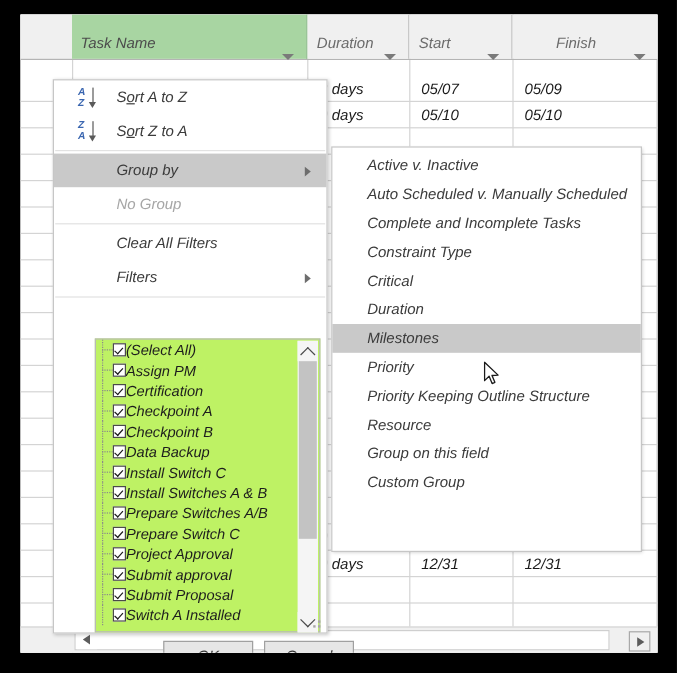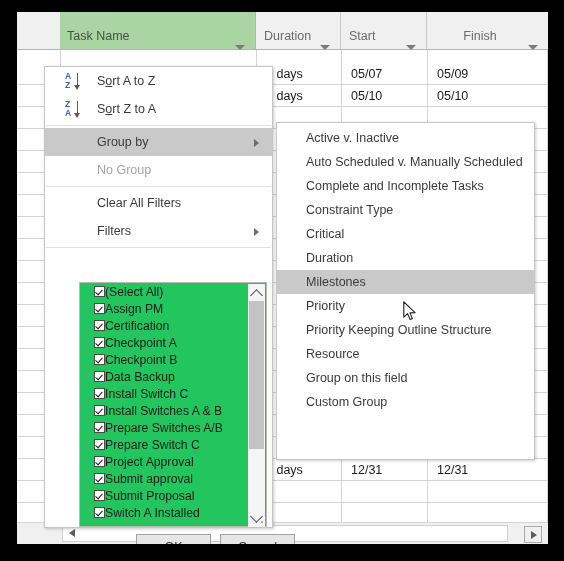--- a/index.html
+++ b/index.html
@@ -8,20 +8,21 @@
     width: 564px; height: 561px;
     background: #000000;
     font-family: "Liberation Sans", sans-serif;
     overflow: hidden;
   }
 
   #root {
     position: relative;
     width: 504px; height: 561px;
     background: #000000;
+    font-style: italic;
   }
 
   
   .window {
     position: absolute;
     left: 17px; top: 12px;
     width: 531px; height: 532px;
     background: #ffffff;
     overflow: hidden;
   }
@@ -229,21 +230,21 @@
     border-left: 3.5px solid transparent;
     border-right: 3.5px solid transparent;
     border-top: 5px solid #5a5a5a;
   }
 
   
   .listbox {
     position: absolute;
     left: 34px; top: 215px;
     width: 188px; height: 245px;
-    background: #22c55e;
+    background: #bef264;
     border: 1px solid #b9b9b9;
   }
   .listinner {
     position: absolute;
     left: 0; top: 0;
     width: 168px; height: 243px;
     overflow: hidden;
   }
   .litem {
     position: relative;

